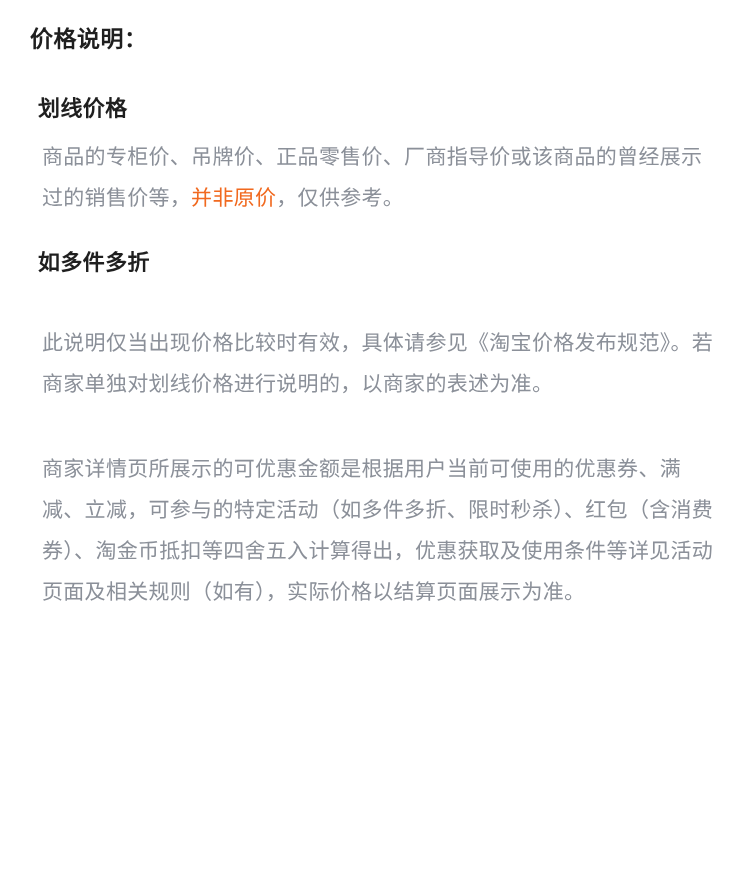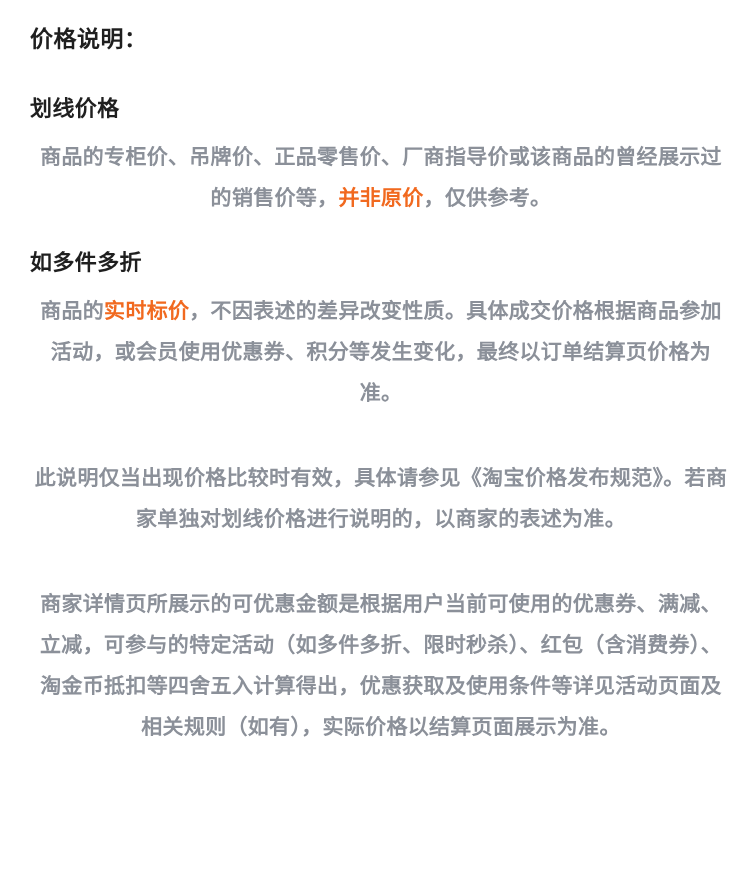--- a/index.html
+++ b/index.html
@@ -32,30 +32,29 @@
   }
   .section {
     margin-bottom: 30px;
   }
   .section-heading {
     font-size: 22px;
     line-height: 30px;
     color: #1f1f1f;
     font-weight: 700;
     letter-spacing: 0.4px;
-    margin: 0 0 12px 0;
+    margin: 0 0 12px 8px;
   }
   .para {
     font-size: 21px;
     line-height: 41px;
     color: #8b9099;
     letter-spacing: 0.3px;
-    margin: 0;
-    text-align: center;
-    font-weight: bold;
+    margin: 12px;
+    text-align: left;
   }
   .hl {
     color: #f1691f;
   }
   .gap-block {
     margin-top: 44px;
   }
 </style>
 </head>
 <body>
@@ -66,22 +65,19 @@
 
   <div class="section">
     <h2 class="section-heading">划线价格</h2>
     <p class="para">
       <span>商品的专柜价、吊牌价、正品零售价、厂商指导价或该商品的曾经展示过的销售价等，</span><span class="hl">并非原价</span><span>，仅供参考。</span>
     </p>
   </div>
 
   <div class="section">
     <h2 class="section-heading">如多件多折</h2>
-    <p class="para">
-      <span>商品的</span><span class="hl">实时标价</span><span>，不因表述的差异改变性质。具体成交价格根据商品参加活动，或会员使用优惠券、积分等发生变化，最终以订单结算页价格为准。</span>
-    </p>
   </div>
 
   <p class="para gap-block">此说明仅当出现价格比较时有效，具体请参见《淘宝价格发布规范》。若商家单独对划线价格进行说明的，以商家的表述为准。</p>
 
   <p class="para gap-block">商家详情页所展示的可优惠金额是根据用户当前可使用的优惠券、满减、立减，可参与的特定活动（如多件多折、限时秒杀）、红包（含消费券）、淘金币抵扣等四舍五入计算得出，优惠获取及使用条件等详见活动页面及相关规则（如有），实际价格以结算页面展示为准。</p>
 
 </div>
 
 </body></html>

